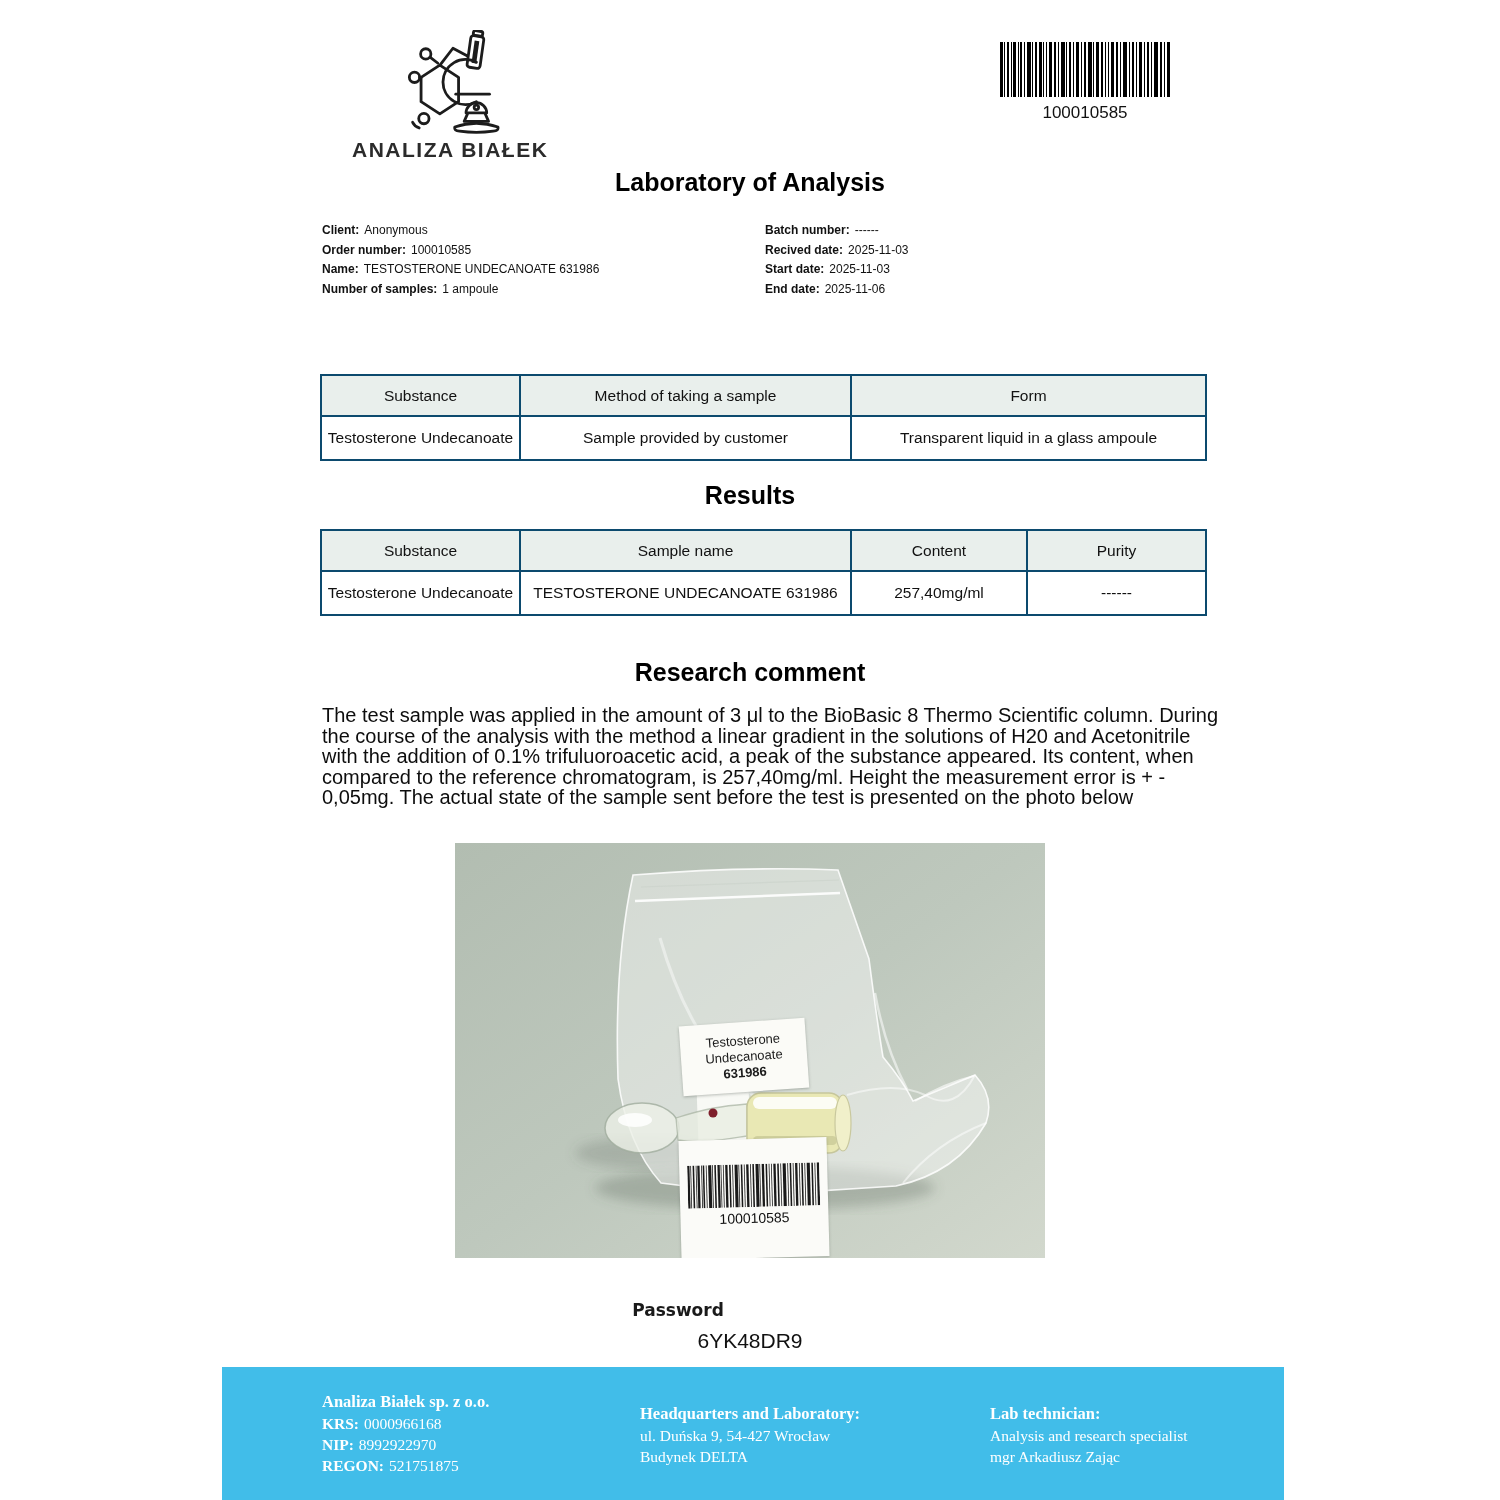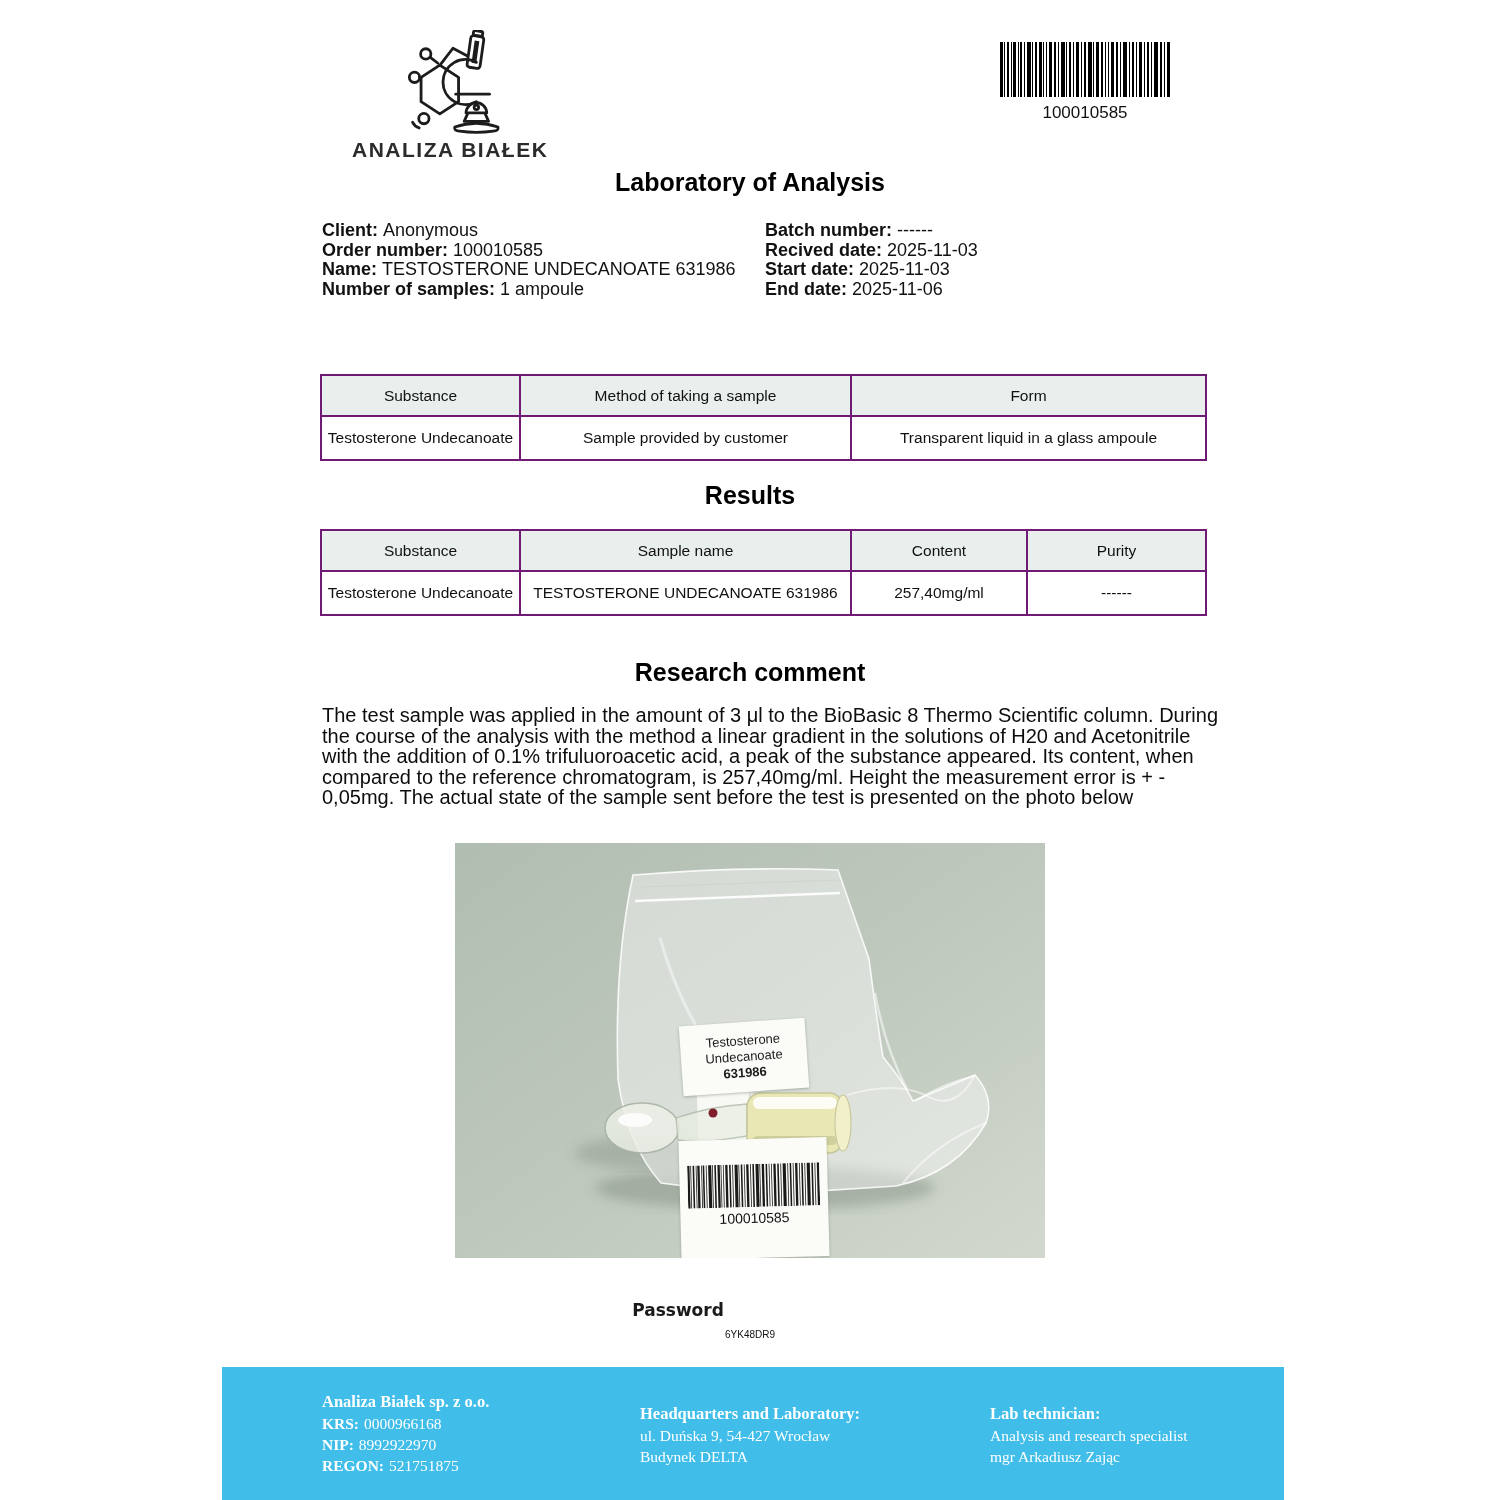--- a/index.html
+++ b/index.html
@@ -13,37 +13,37 @@
   .logo-text { margin-top:4px; font-size:21px; letter-spacing:1.5px; color:#2b2b2b; white-space:nowrap; }
 
   .barcode-top { position:absolute; left:1000px; top:42px; width:170px; text-align:center; }
   .barcode-top svg { display:block; }
   .barcode-top .bc-num { margin-top:6px; font-size:17px; color:#111; }
 
   .doc-title { position:absolute; left:0; top:168px; width:1500px; text-align:center;
                font-size:25px; font-weight:bold; color:#000; }
 
   
-  .info-col { position:absolute; top:221px; font-size:18px; line-height:19.5px; }
+  .info-col { position:absolute; top:221px; font-size:12px; line-height:19.5px; }
   .info-col.left  { left:322px; }
   .info-col.right { left:765px; }
   .info-row .info-label { font-weight:bold; margin-right:5px; }
 
   
   .section-h { position:absolute; left:0; width:1500px; text-align:center;
                font-size:25px; font-weight:bold; color:#000; }
   .h-sample   { top:325px; }
   .h-results  { top:481px; }
   .h-comment  { top:658px; }
   .h-photo    { top:797px; }
 
   
   table.lab { position:absolute; left:320px; border-collapse:collapse; table-layout:fixed;
               width:885px; font-size:15.5px; }
-  table.lab td, table.lab th { border:2px solid #701a75; text-align:center; font-weight:normal;
+  table.lab td, table.lab th { border:2px solid #0c4a6e; text-align:center; font-weight:normal;
               padding:0 4px; overflow:hidden;margin-top:44px; }
   table.lab thead th { background:#e9efec; height:41px; }
   table.lab tbody td { background:#fff; height:44px; }
   .t-sample  { top:374px; }
   .t-results { top:529px; }
 
   
   .comment { position:absolute; left:322px; top:705px; width:900px;
              font-size:20px; line-height:20.5px; color:#0d0d0d; text-align:left; }
 
@@ -59,21 +59,21 @@
   .barcode-label { position:absolute; left:225px; top:296px; width:148px; height:119px;
                    background:#fbfbf8; transform:rotate(-1.5deg);
                    box-shadow:0 1px 3px rgba(60,70,60,.3); text-align:center; }
   .barcode-label svg { display:block; margin:25px auto 0 auto; }
   .barcode-label .bc-num { margin-top:3px; font-size:14px; color:#111; }
 
   
   .password-label { position:absolute; left:0; top:1300px; width:1356px; text-align:center;
                     font-family:"DejaVu Sans", sans-serif; font-size:17px; font-weight:bold; color:#1a1a1a; }
   .password-value { position:absolute; left:0; top:1329px; width:1500px; text-align:center;
-                    font-size:10px; color:#111; }
+                    font-size:21px; color:#111; }
 
   
   .footer { position:absolute; left:222px; top:1367px; width:1062px; height:133px; background:#41bde9; color:#fff;font-family:Liberation Serif, serif; }
   .f-col { position:absolute; font-size:15.5px; line-height:21px; }
   .f-col .f-title { font-weight:bold; font-size:16.5px; margin-bottom:1px; white-space:nowrap; }
   .f-col .f-label { font-weight:bold; margin-right:5px; }
   .f-company { left:100px; top:24px; }
   .f-hq      { left:418px; top:36px; }
   .f-tech    { left:768px; top:36px; }
 </style>

